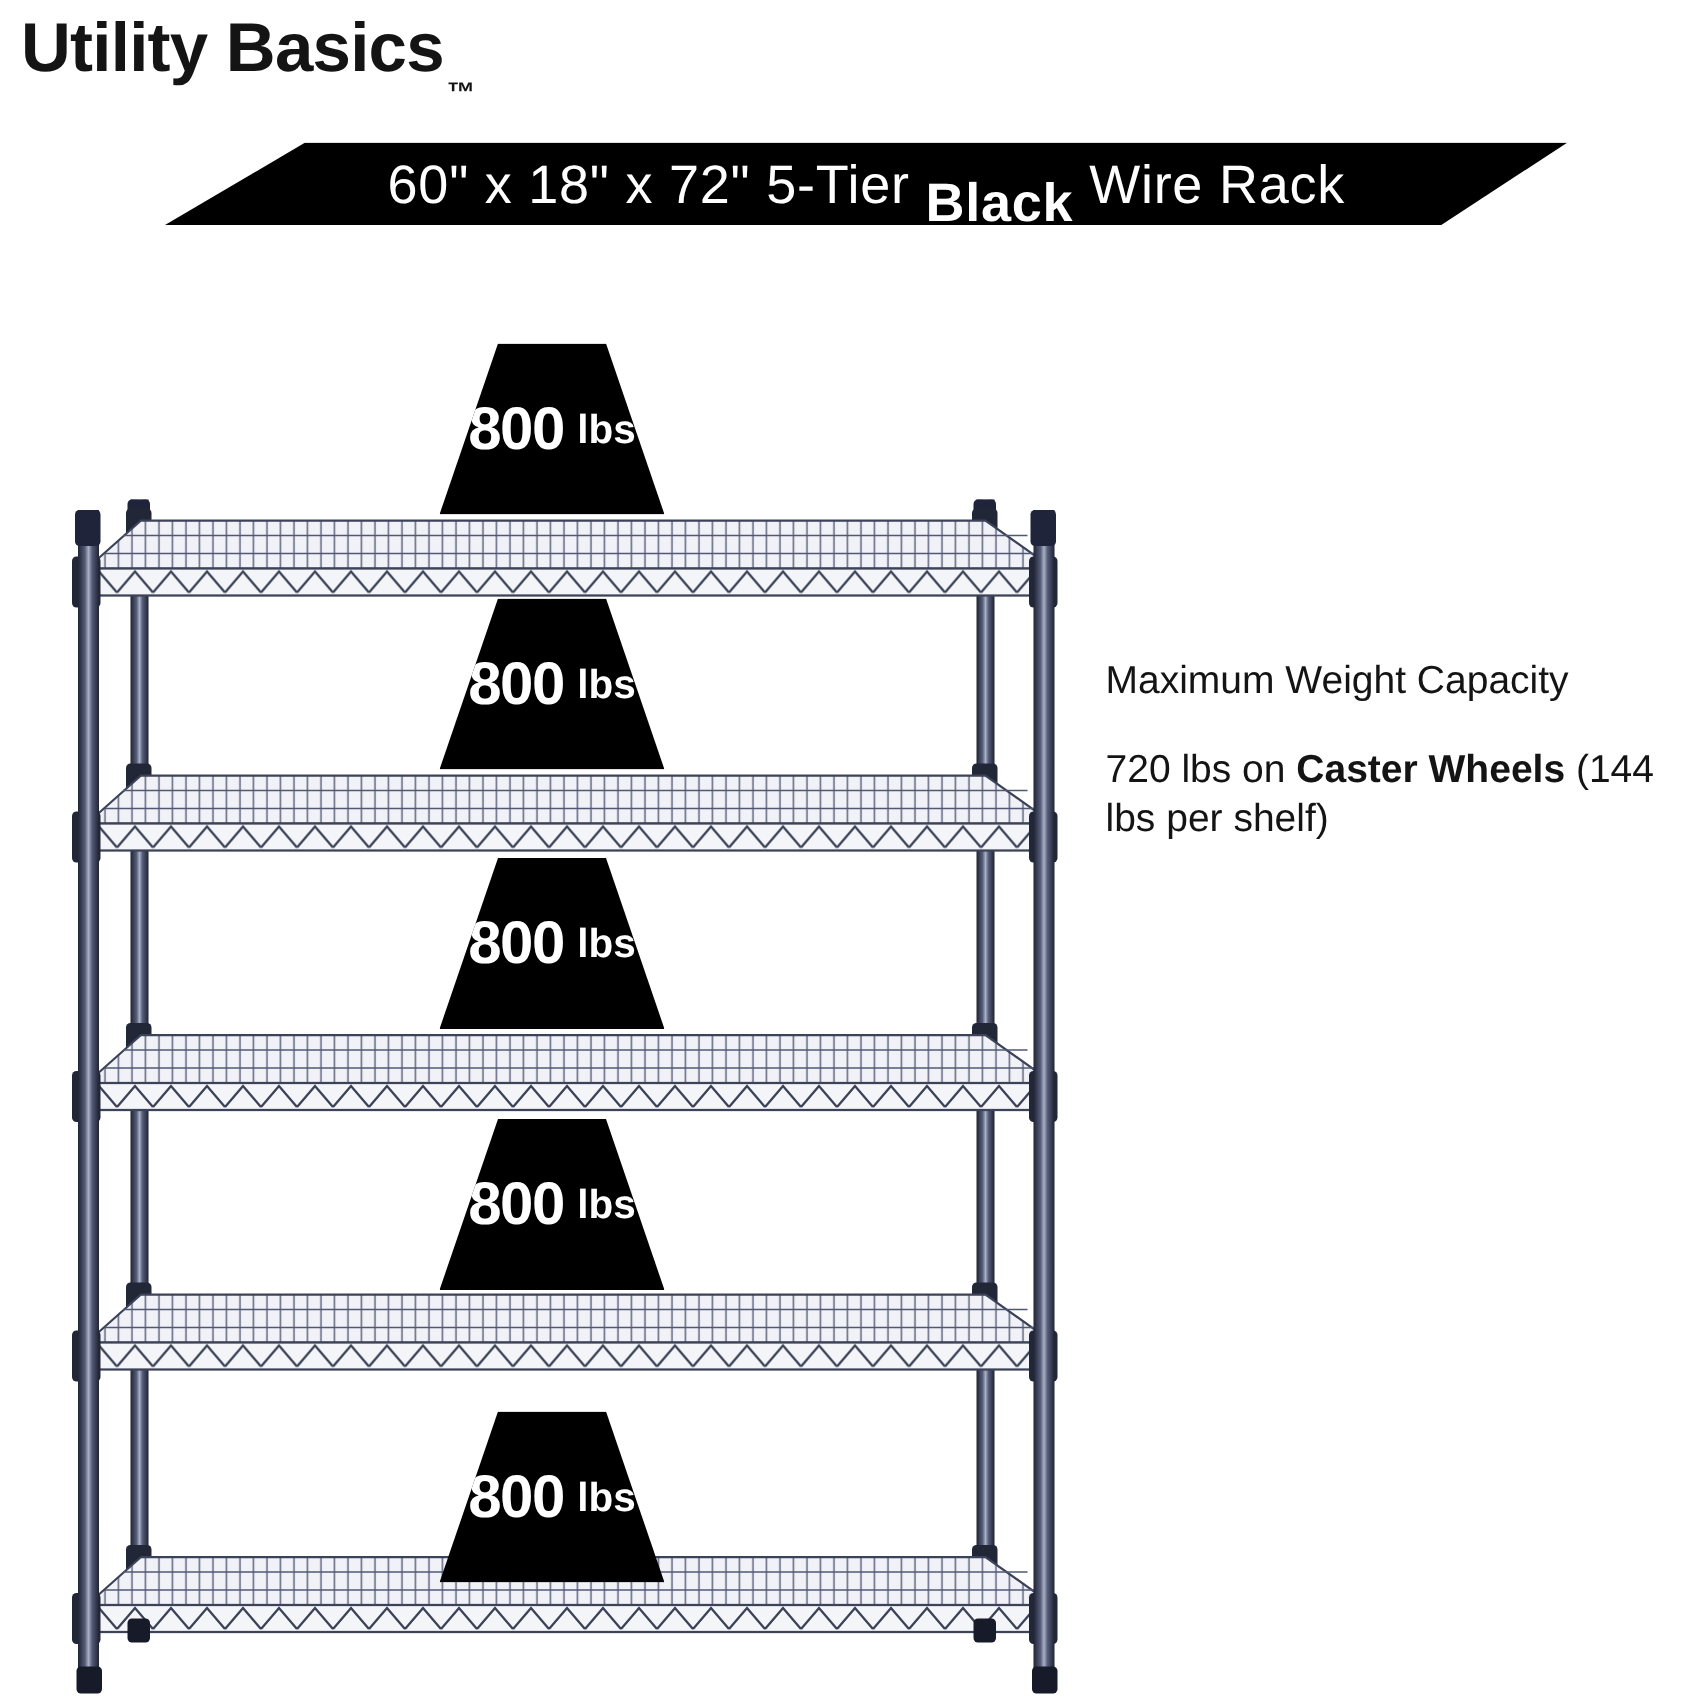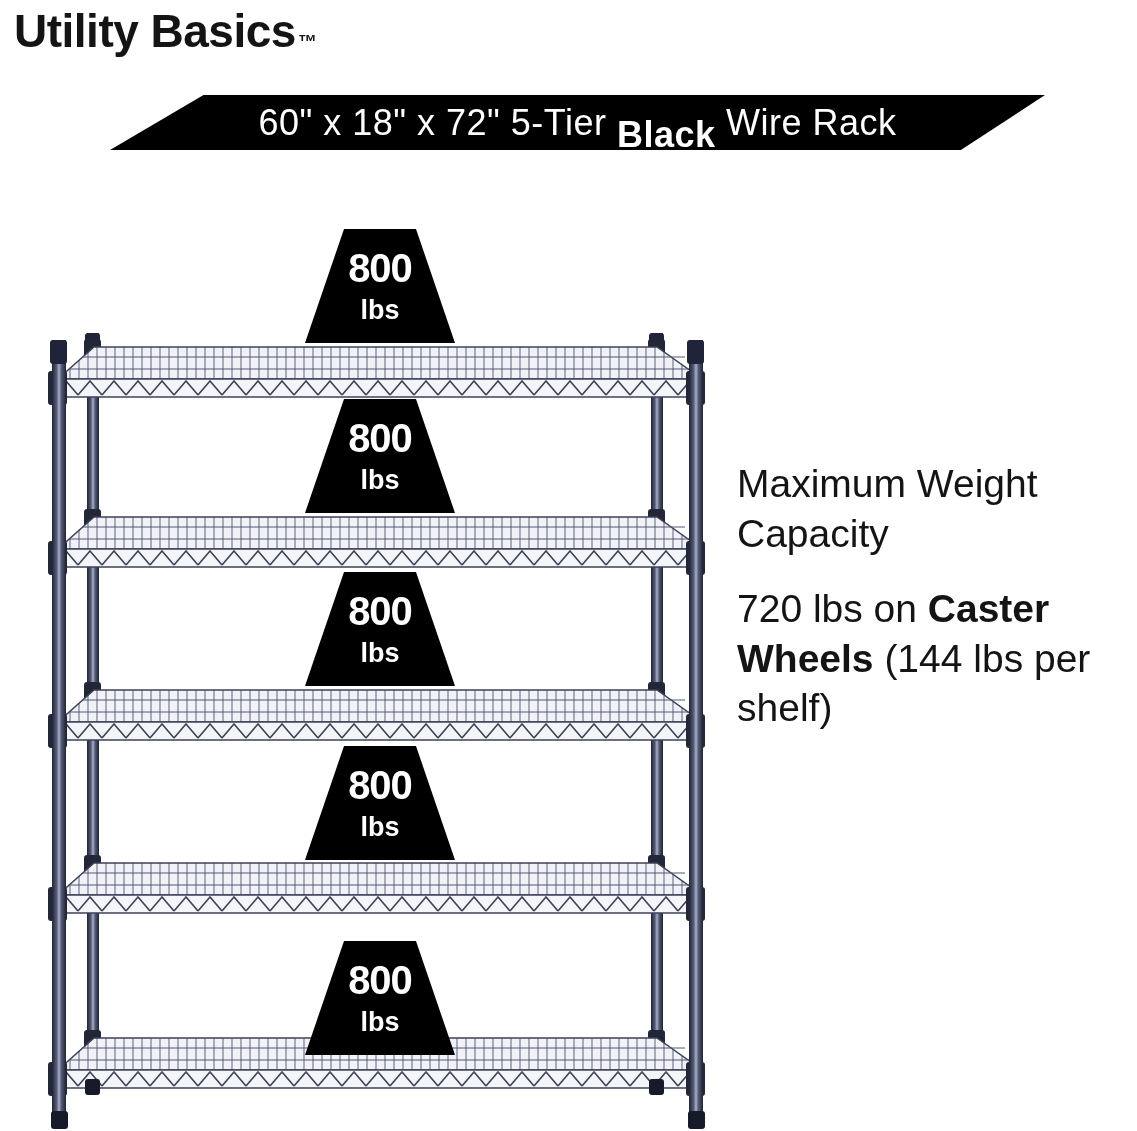--- a/index.html
+++ b/index.html
@@ -3,54 +3,54 @@
 <meta charset="utf-8">
 <style>
   html,body{margin:0;padding:0;background:#ffffff;}
   .canvas{
     position:relative;width:1137px;height:1131px;background:#ffffff;overflow:hidden;
     font-family:"Liberation Sans",sans-serif;color:#111111;
   }
 
   
   .logo{
-    position:absolute;left:14px;top:0px;height:62px;display:flex;align-items:center;
+    position:absolute;left:14px;top:0px;height:62px;display:flex;align-items:flex-end;
     font-size:46px;font-weight:600;letter-spacing:-0.5px;color:#141414;line-height:62px;
   }
   .logo sup{font-size:19px;font-weight:600;line-height:1;position:relative;top:10px;margin-left:2px;}
 
   
   .banner{
     position:absolute;left:110px;top:95px;width:935px;height:55px;background:#000000;
     clip-path:polygon(10% 0%, 100% 0%, 91% 100%, 0% 100%);
     display:flex;align-items:center;justify-content:center;
     color:#ffffff;font-size:36px;font-weight:500;letter-spacing:0.5px;white-space:pre;
   }
   .banner strong{font-weight:800;margin-top:24px;}
 
   
   .rack-wrap{position:absolute;left:30px;top:325px;width:680px;height:806px;}
 
   
   .badge{
-    position:absolute;left:305px;width:150px;height:114px;background:#000000;
+    position:absolute;left:293px;width:150px;height:114px;background:#000000;
     clip-path:polygon(26% 0%, 74% 0%, 100% 100%, 0% 100%);
-    display:flex;flex-direction:column;align-items:center;justify-content:center;gap:9px;
+    display:flex;align-items:center;justify-content:center;gap:9px;
     color:#ffffff;text-align:center;z-index:5;
   }
   .badge .b1{font-size:40px;font-weight:800;letter-spacing:-1px;line-height:1;}
   .badge .b2{font-size:27px;font-weight:800;line-height:1;}
   .badge-1{top:229px;}
   .badge-2{top:399px;}
   .badge-3{top:572px;}
   .badge-4{top:746px;}
   .badge-5{top:941px;}
 
   
-  .info{position:absolute;left:737px;top:459px;width:396px;font-size:39px;line-height:1.27;color:#141414;}
+  .info{position:absolute;left:737px;top:437px;width:396px;font-size:26px;line-height:1.27;color:#141414;}
   .info p{margin:0 0 26px 0;}
   .info strong{font-weight:800;}
 </style>
 </head>
 <body>
 
 <div class="canvas">
 
   <div class="logo">
     <span>Utility Basics</span>

